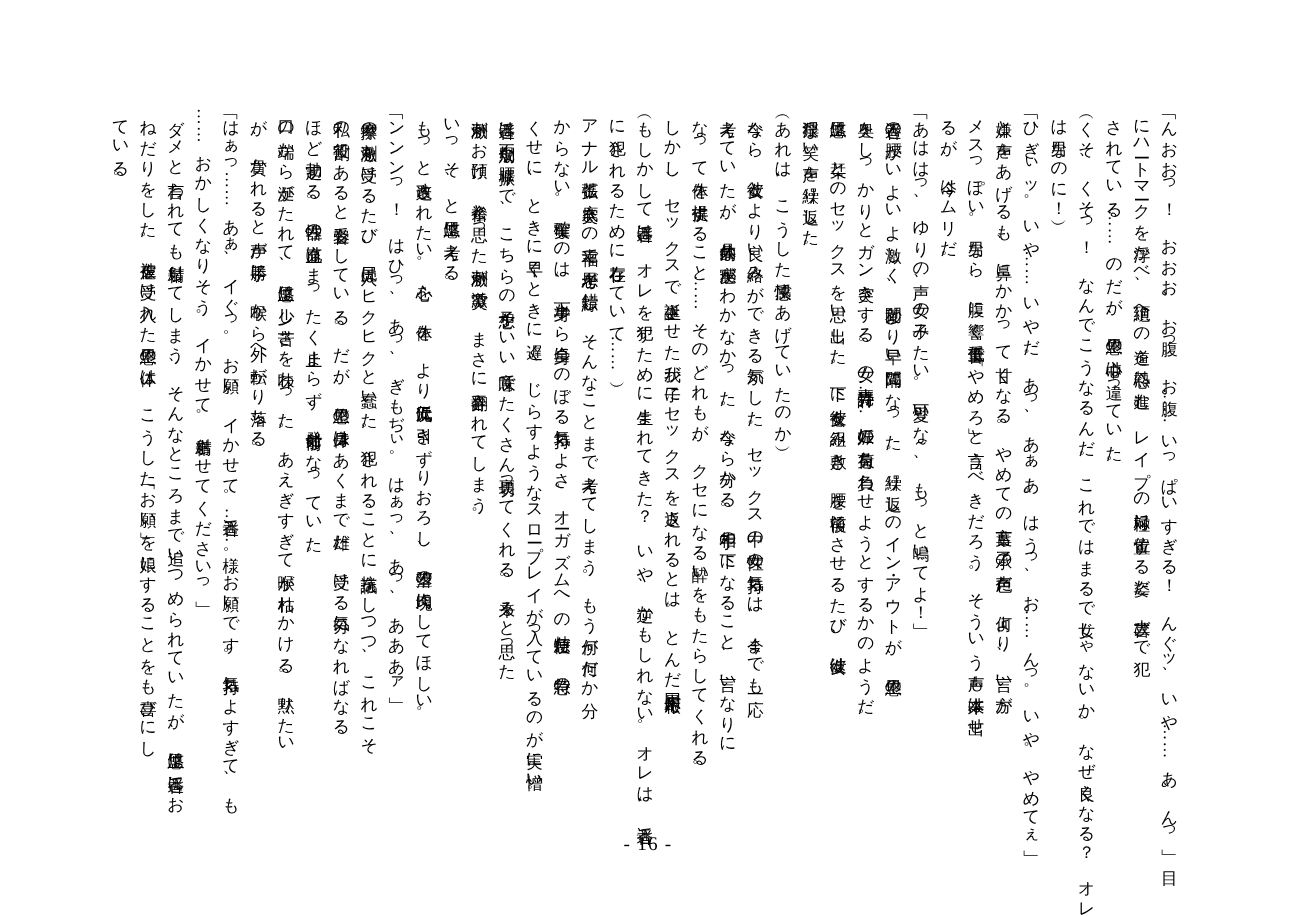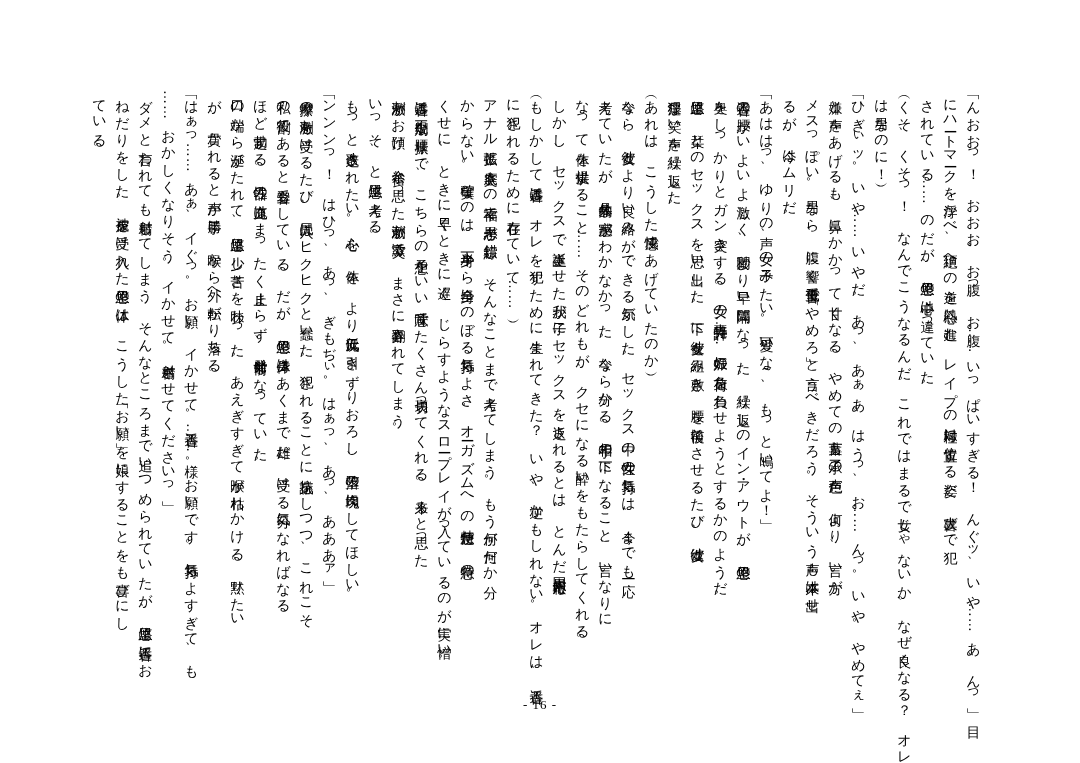--- a/index.html
+++ b/index.html
@@ -31,21 +31,21 @@
     line-height: 23px;
     height: 668px;
     white-space: pre;
   }
   .page-number {
     position: absolute;
     bottom: 50px;
     left: 0;
     width: 100%;
     text-align: center;
-    font-size: 13px;
+    font-size: 16px;
     color: #000000;
     letter-spacing: 1px;
   }
 </style>
 </head>
 <body>
 
 <div class="page">
   <div class="text-block">
     <div class="line">「んおおっ！　おおお、お腹っ。お腹……いっぱいすぎる！　んぐッ、いや……あ、んっ」　目</div>

